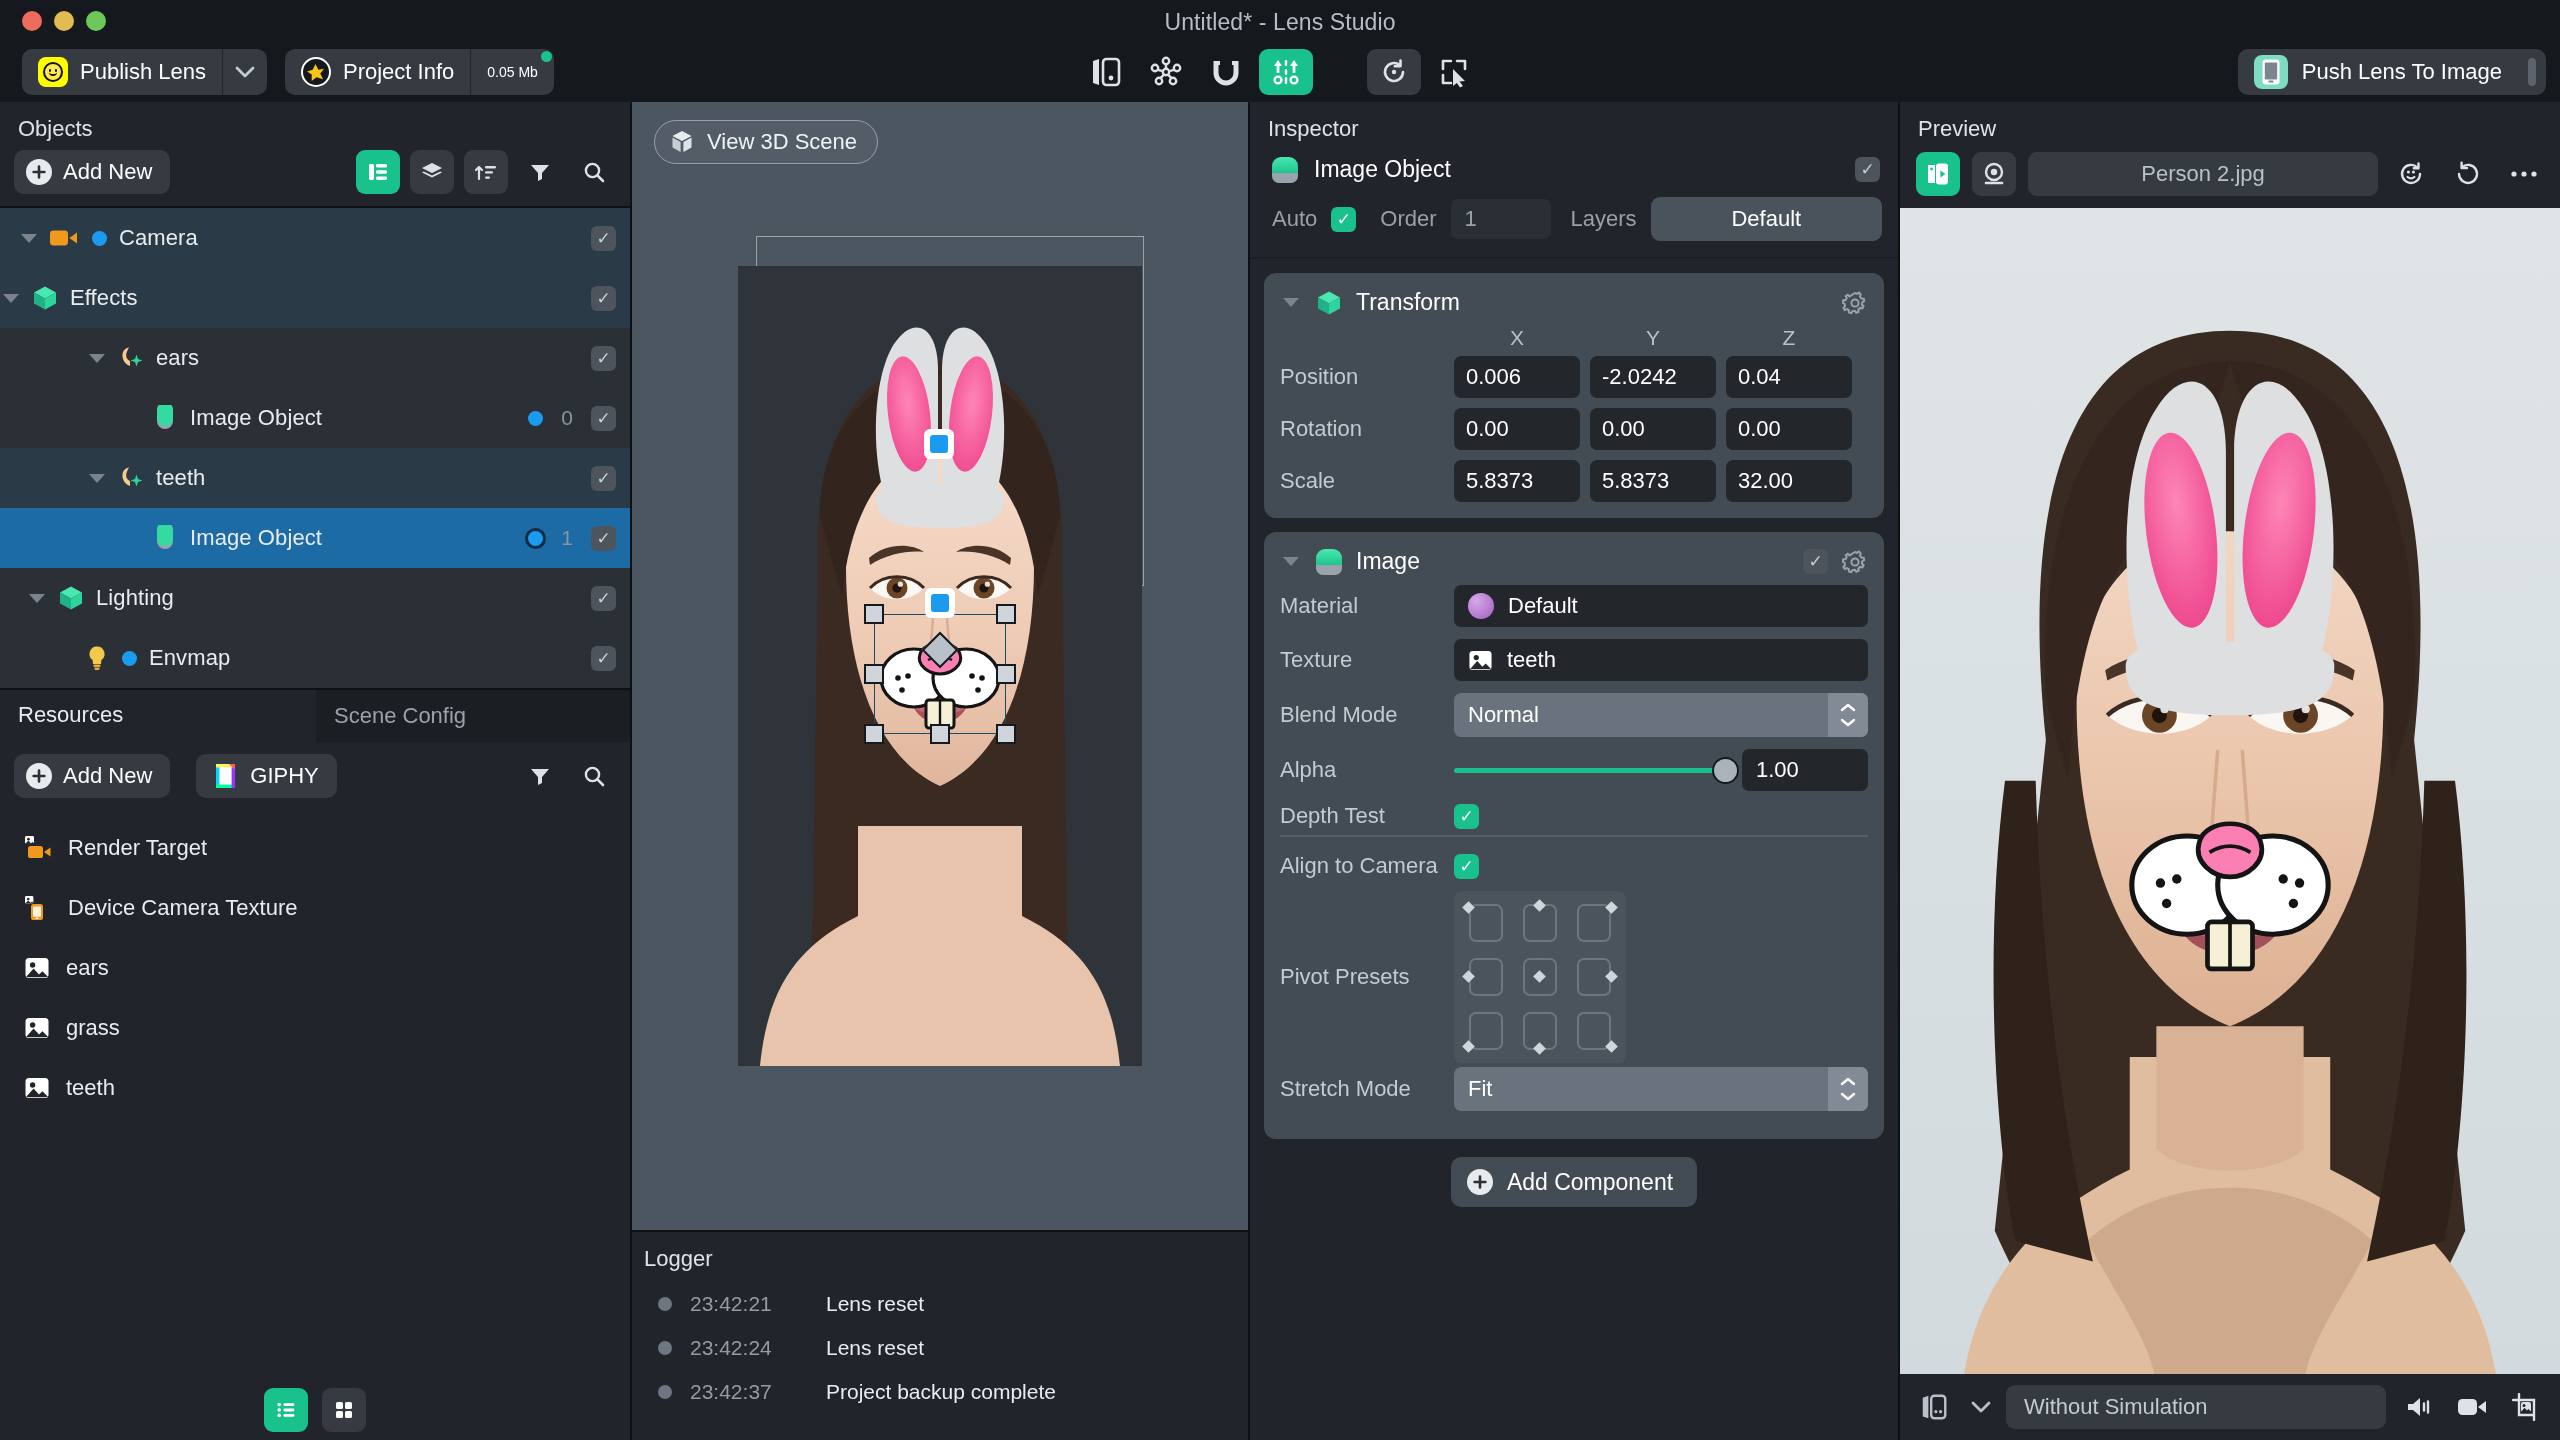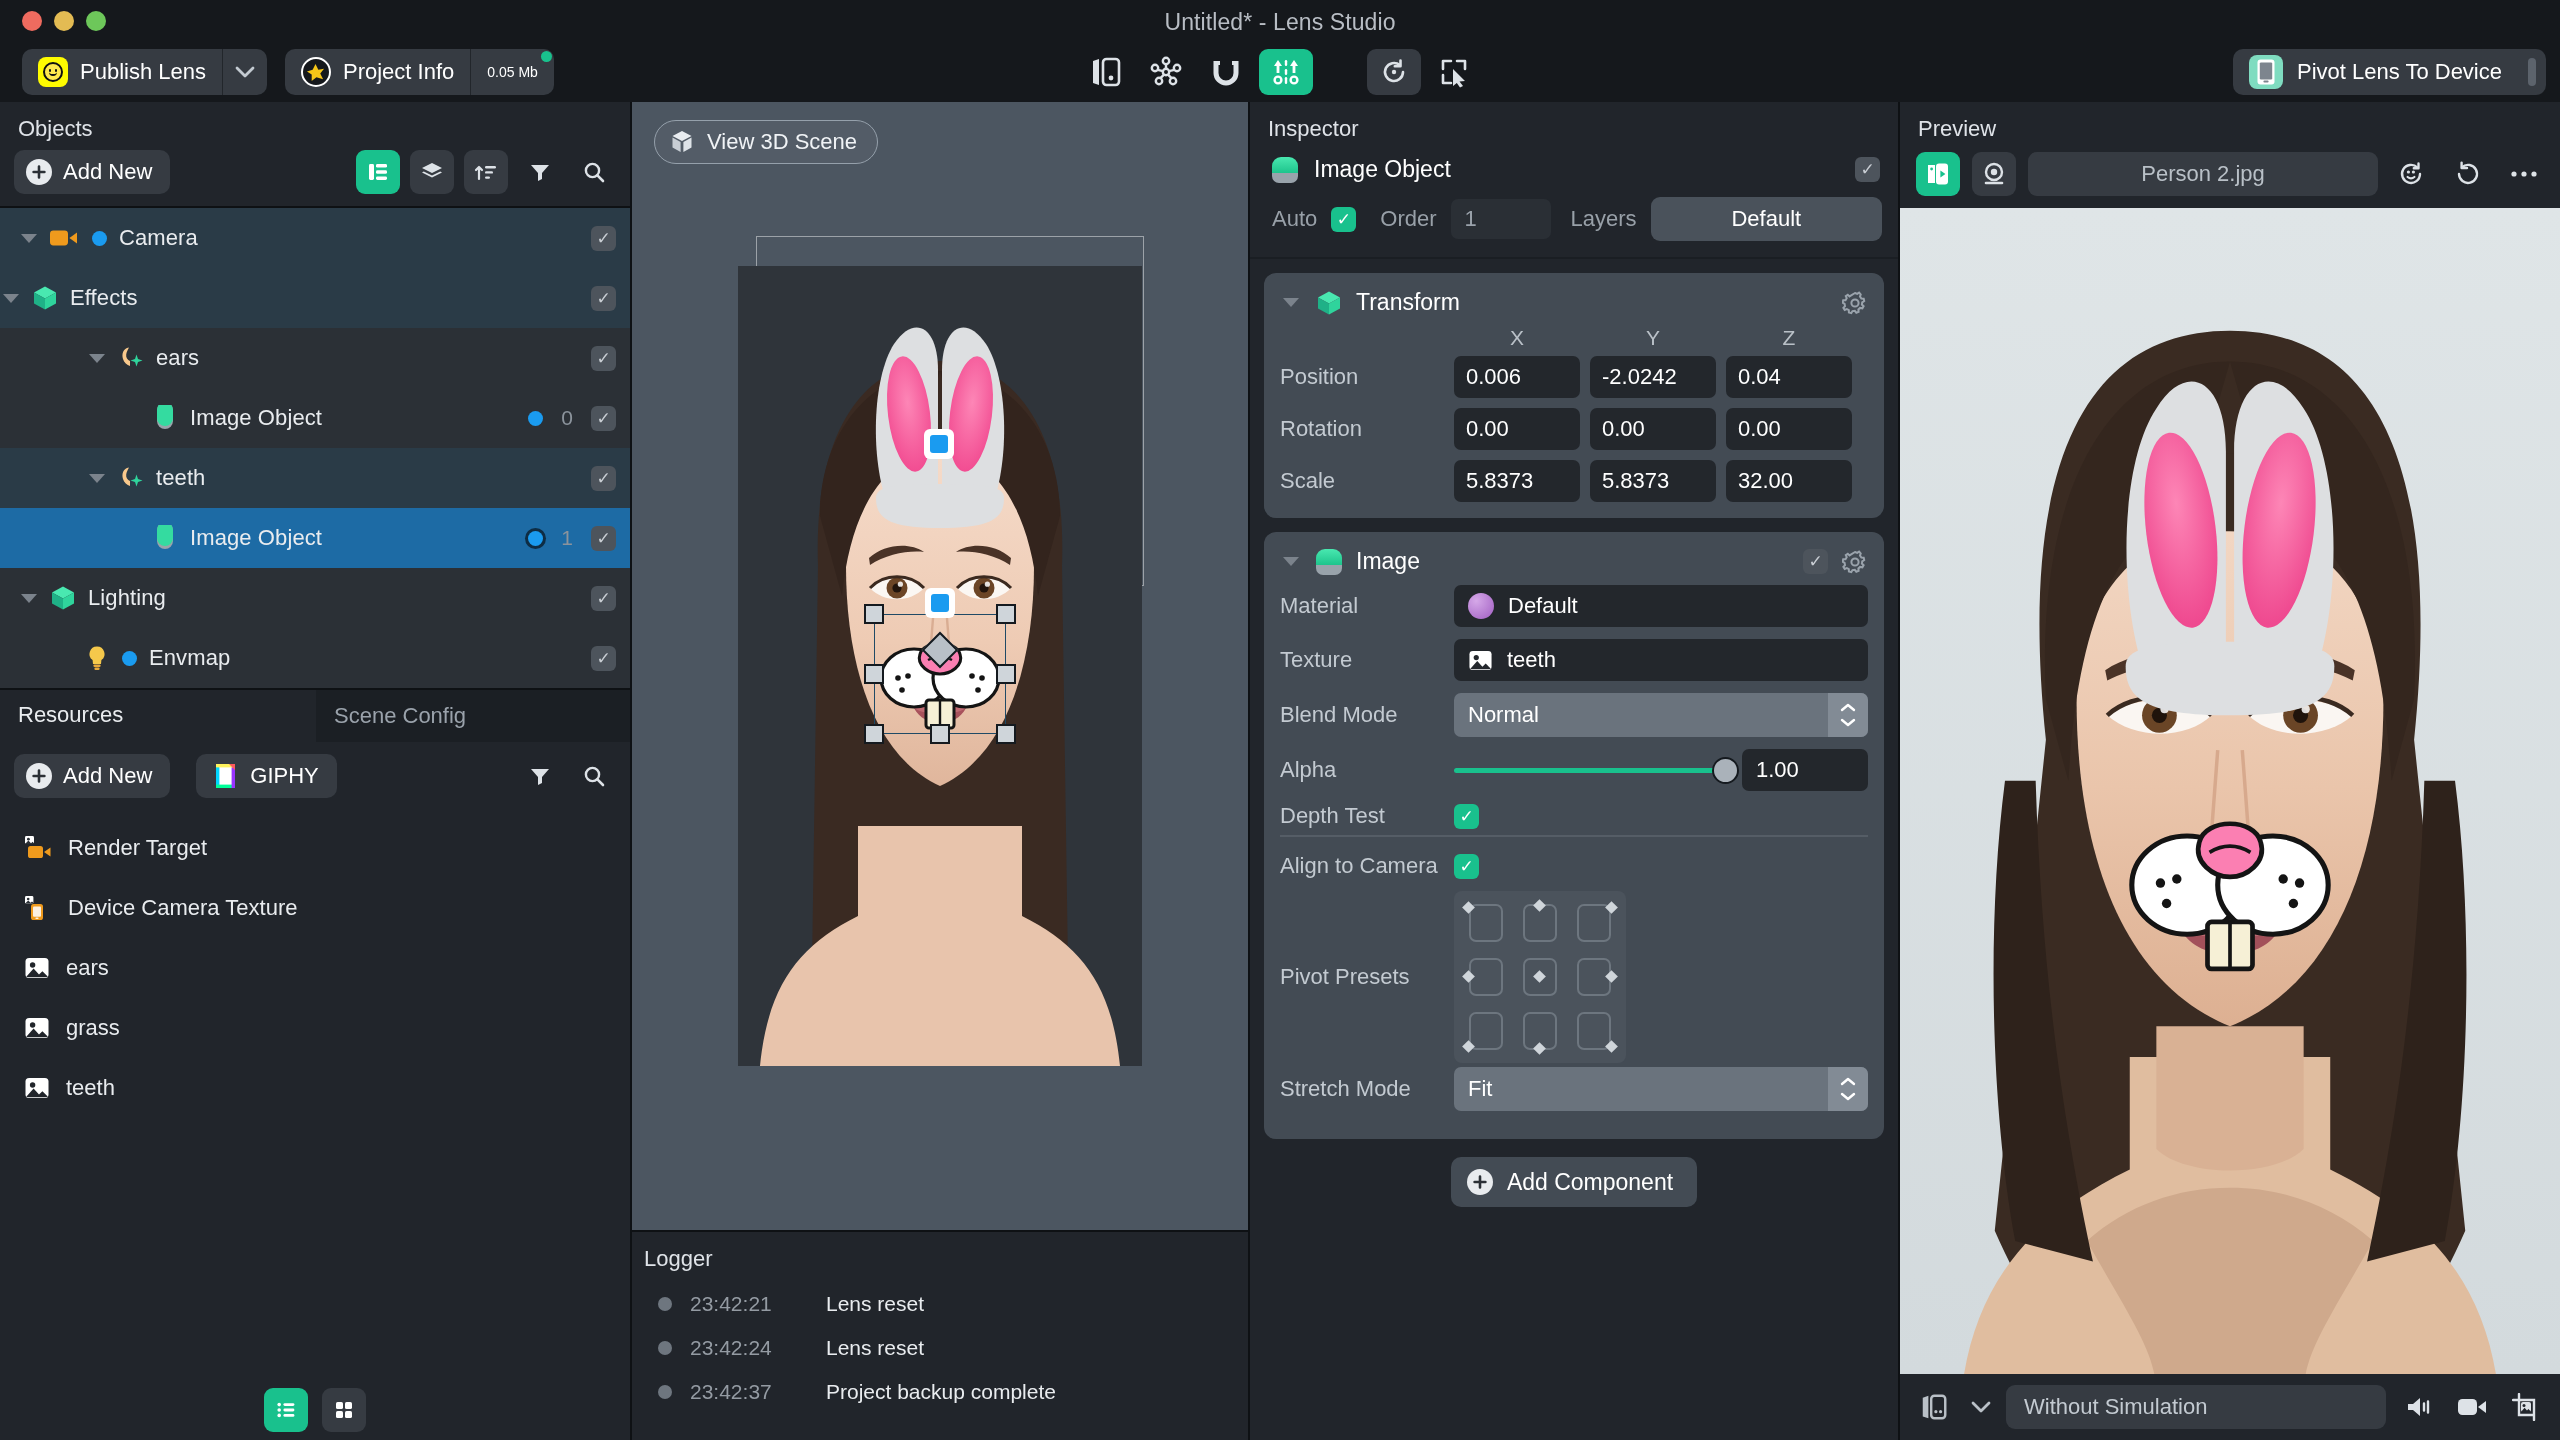--- a/index.html
+++ b/index.html
@@ -308,21 +308,21 @@
     <div class="tb-right">
       <div class="push-group">
         <div class="push-btn">
           <span class="push-ico">
             <svg width="18" height="26" viewBox="0 0 18 26">
                 <rect x="0.5" y="0.5" width="17" height="25" rx="3" fill="#fff"></rect>
                 <rect x="2.8" y="3.4" width="12.4" height="17" rx="1.2" fill="#7d858e"></rect>
                 <rect x="6.4" y="21.6" width="5.2" height="1.8" rx="0.9" fill="#7d858e"></rect>
               </svg>
           </span>
-          <span>Pivot Lens To Device</span>
+          <span>Push Lens To Image</span>
         </div>
         <div class="push-handle"></div>
       </div>
     </div>
   </div>
 
   <div class="body">
 
     <div class="left-col">
 
@@ -465,21 +465,21 @@
               </svg>
           </span>
           <span class="tree-label">Image Object</span>
           <span class="row-right">
             <span class="bluedot ring"></span>
             <span class="ordernum">1</span>
             <span class="chk">✓</span>
           </span>
         </div>
 
-        <div class="tree-row dark" style="padding-left:18px;">
+        <div class="tree-row dark" style="padding-left:26px;">
           <span class="caret">
               <i></i>
             </span>
           <span style="margin-left:10px;display:flex;">
             <svg width="26" height="26" viewBox="0 0 26 26">
                 <path d="M13 1.5 L24 7.5 L13 13.5 L2 7.5 Z" fill="#49e8b0"></path>
                 <path d="M2 7.5 L13 13.5 L13 24.5 L2 18.5 Z" fill="#1fb187"></path>
                 <path d="M24 7.5 L13 13.5 L13 24.5 L24 18.5 Z" fill="#2fd49c"></path>
               </svg>
           </span>

